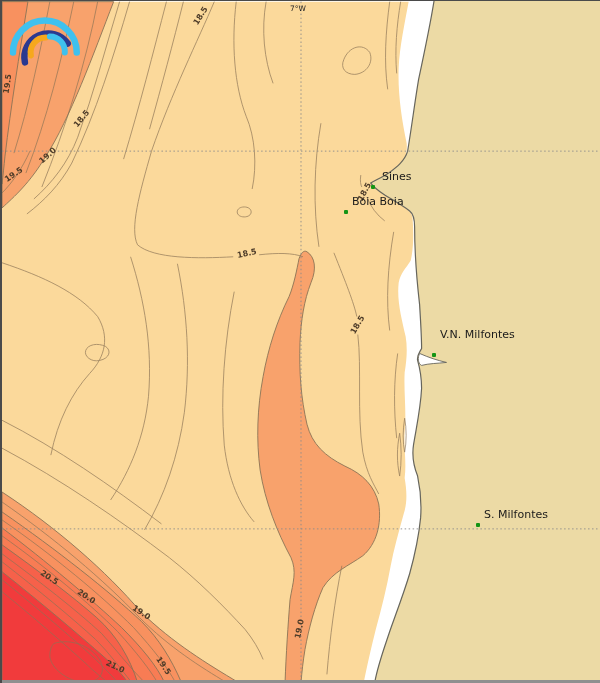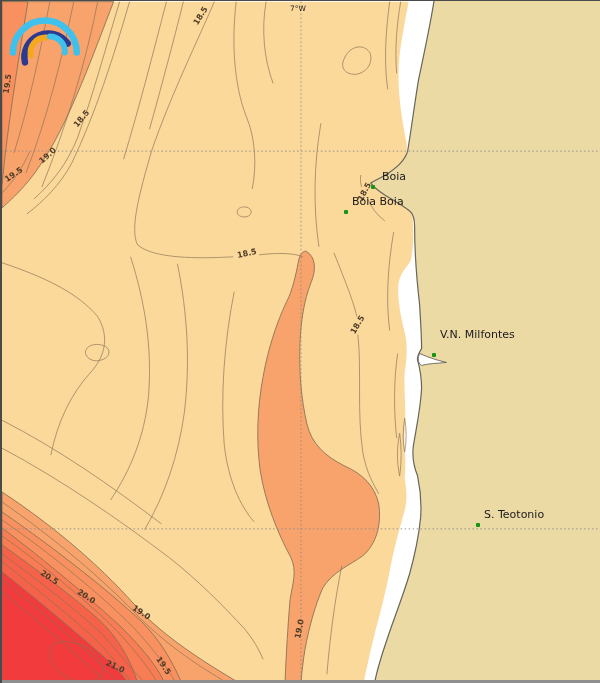--- a/index.html
+++ b/index.html
@@ -183,24 +183,24 @@
         <span class="contour-label" style="left: 356px; top: 324px; transform: translate(-50%, -50%) rotate(-60deg); color: rgb(77, 59, 40);">18.5</span>
         <span class="contour-label" style="left: 47px; top: 577px; transform: translate(-50%, -50%) rotate(33deg); color: rgb(77, 59, 40);">20.5</span>
         <span class="contour-label" style="left: 84px; top: 596px; transform: translate(-50%, -50%) rotate(33deg); color: rgb(77, 59, 40);">20.0</span>
         <span class="contour-label" style="left: 139px; top: 612px; transform: translate(-50%, -50%) rotate(33deg); color: rgb(77, 59, 40);">19.0</span>
         <span class="contour-label" style="left: 113px; top: 666px; transform: translate(-50%, -50%) rotate(25deg); color: rgb(77, 59, 40);">21.0</span>
         <span class="contour-label" style="left: 161px; top: 665px; transform: translate(-50%, -50%) rotate(55deg); color: rgb(77, 59, 40);">19.5</span>
         <span class="contour-label" style="left: 298px; top: 628px; transform: translate(-50%, -50%) rotate(-78deg); color: rgb(77, 59, 40);">19.0</span>
       </div>
     <div id="places">
         <div class="place-marker" style="left: 371px; top: 186px; background: rgb(21, 148, 21);"></div>
-        <span class="place-label" style="left: 380px; top: 170px; color: rgb(26, 26, 26);">Boia</span>
+        <span class="place-label" style="left: 380px; top: 170px; color: rgb(26, 26, 26);">Sines</span>
         <div class="place-marker" style="left: 344px; top: 211px; background: rgb(21, 148, 21);"></div>
         <span class="place-label" style="left: 350px; top: 195px; color: rgb(26, 26, 26);">Boia Boia</span>
         <div class="place-marker" style="left: 432px; top: 354px; background: rgb(21, 148, 21);"></div>
         <span class="place-label" style="left: 438px; top: 328px; color: rgb(26, 26, 26);">V.N. Milfontes</span>
         <div class="place-marker" style="left: 476px; top: 524px; background: rgb(21, 148, 21);"></div>
-        <span class="place-label" style="left: 482px; top: 508px; color: rgb(26, 26, 26);">S. Teotonio</span>
+        <span class="place-label" style="left: 482px; top: 508px; color: rgb(26, 26, 26);">S. Milfontes</span>
       </div>
   </div>
 
   <div id="bottom-border"></div>
 </div>
 
 </body></html>

